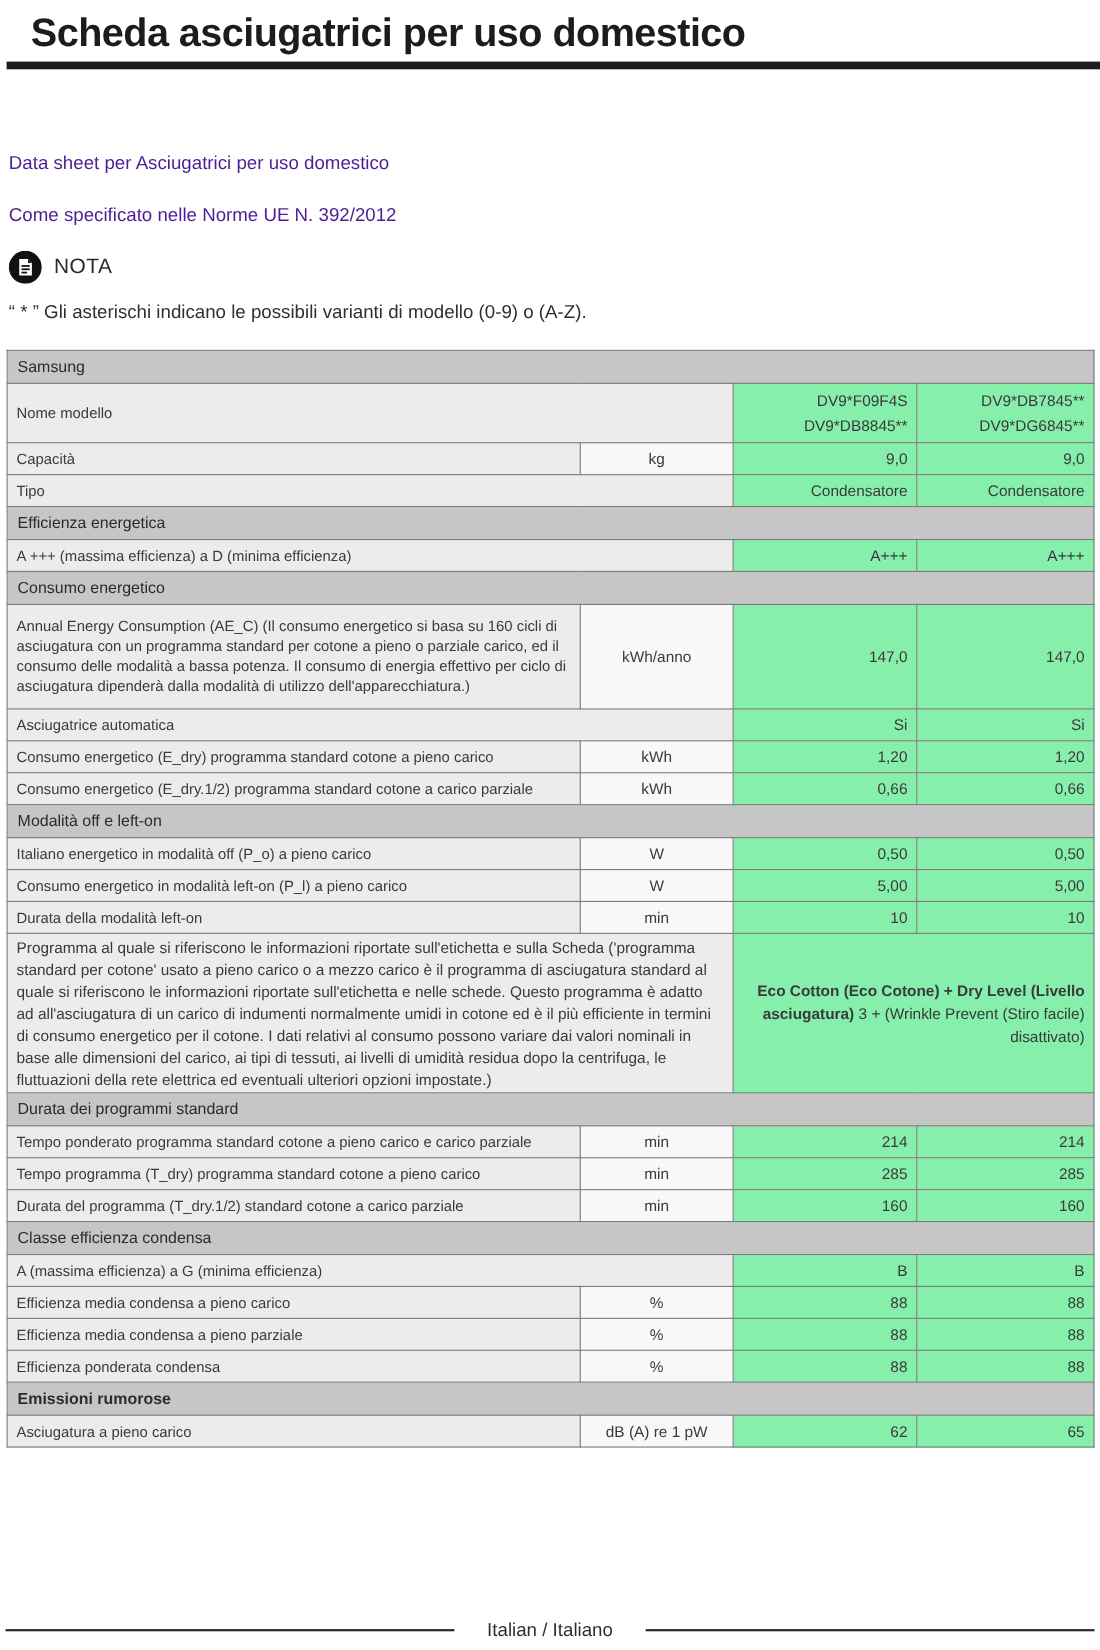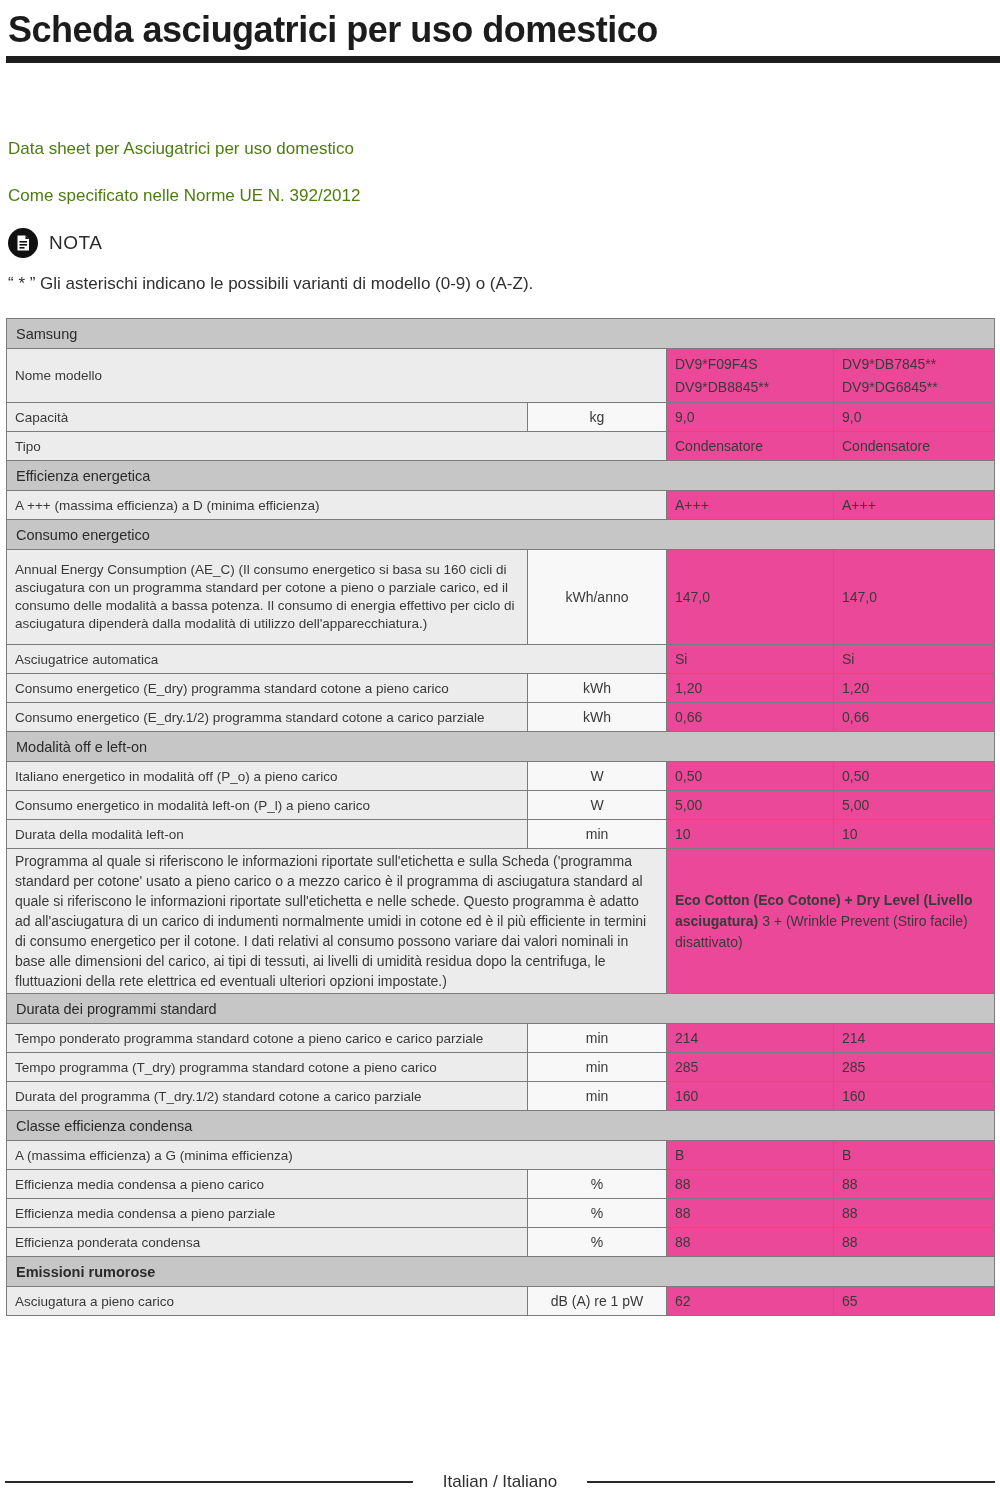--- a/index.html
+++ b/index.html
@@ -8,25 +8,25 @@
     width: 1000px; height: 1500px;
     font-family: "Liberation Sans", sans-serif;
     color: #333;
     position: relative;
     overflow: hidden;
   }
   .page { padding: 8px 6px 0 6px; }
 
   h1.title {
     font-size: 36px; font-weight: 700; color: #1c1c1c;
-    letter-spacing: -0.5px; line-height: 44px; padding-left: 2px;
+    letter-spacing: -0.5px; line-height: 44px; padding-left: 2px; margin-left: 20px;
   }
   .title-rule { height: 7px; background: #1d1d1d; margin-top: 4px; width: 994px; }
 
-  .intro { font-size: 17px; color: #4d7c0f; padding-left: 2px; }
+  .intro { font-size: 17px; color: #4c1d95; padding-left: 2px; }
   .intro-1 { margin-top: 76px; }
   .intro-2 { margin-top: 27px; }
 
   .nota-row { display: flex; align-items: center; gap: 11px; margin-top: 21px; padding-left: 2px; height: 32px; }
   .nota-icon { width: 30px; height: 30px; display: inline-flex; }
   .nota-label { font-size: 19px; color: #2b2b2b; letter-spacing: 0.5px; }
 
   .asterisk { font-size: 17px; color: #2f2f2f; margin-top: 15px; padding-left: 2px; }
 
   table.spec {
@@ -44,21 +44,21 @@
   }
   tr.sec td {
     background: #c6c6c6;
     color: #2b2b2b;
     font-size: 14.5px;
     padding-left: 9px;
   }
   tr.sec.bold td { font-weight: 700; }
   td.lbl { background: #ececec; text-align: left; padding-left: 9px; }
   td.unit { background: #f8f8f8; text-align: center; font-size: 14px; }
-  td.val { background: #ec4899; text-align: left; font-size: 14px; }
+  td.val { background: #86efac; text-align: right; font-size: 14px; }
   td.para { line-height: 18px; padding-top: 6px; padding-bottom: 6px; }
   td.bigpara { line-height: 20px; font-size: 14px; padding-top: 8px; padding-bottom: 8px; }
   td.progval { line-height: 21px; padding: 4px 14px; }
   .h30 { height: 30px; margin-left: 18px; } .h29 { height: 29px; padding-left: 48px; } .h54 { height: 54px; }
   .h95 { height: 95px; } .h162 { height: 139px; }
   td.val .mline { line-height: 23px; }
 
   .footer {
     position: absolute; left: 0; bottom: 0;
     width: 1000px; height: 26px; margin-bottom: -2px;

